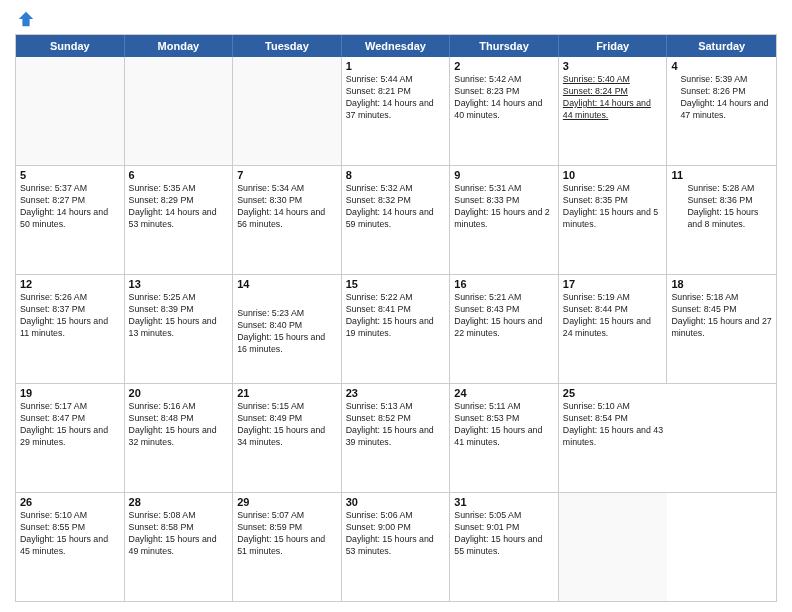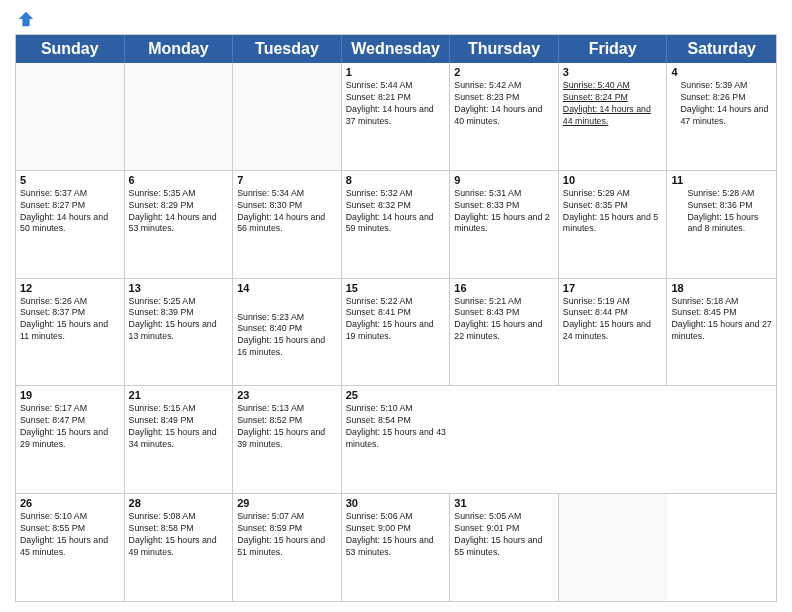--- a/index.html
+++ b/index.html
@@ -65,21 +65,21 @@
       flex-direction: column;
       border: 1px solid #ccc;
     }
     .cal-header {
       display: grid;
       grid-template-columns: repeat(7, 1fr);
       background: #2e5fa3;
     }
     .cal-header-cell {
       color: #fff;
-      font-size: 16px;
+      font-size: 11px;
       font-weight: bold;
       text-align: center;
       padding: 5px 2px;
       border-right: 1px solid #4a7bbf;
     }
     .cal-header-cell:last-child { border-right: none; }
     .cal-body {
       display: flex;
       flex-direction: column;
       flex: 1;
@@ -266,30 +266,42 @@
           </div>
         </div>
         <div class="cal-row">
           <div class="cal-cell">
             <div class="day-num">19</div>
             <div class="cell-info" style="white-space: pre-line;">Sunrise: 5:17 AM
 Sunset: 8:47 PM
 Daylight: 15 hours and 29 minutes.</div>
           </div>
           <div class="cal-cell">
+            <div class="day-num">20</div>
+            <div class="cell-info" style="white-space: pre-line;">Sunrise: 5:16 AM
+Sunset: 8:48 PM
+Daylight: 15 hours and 32 minutes.</div>
+          </div>
+          <div class="cal-cell">
             <div class="day-num">21</div>
             <div class="cell-info" style="white-space: pre-line;">Sunrise: 5:15 AM
 Sunset: 8:49 PM
 Daylight: 15 hours and 34 minutes.</div>
           </div>
           <div class="cal-cell">
             <div class="day-num">23</div>
             <div class="cell-info" style="white-space: pre-line;">Sunrise: 5:13 AM
 Sunset: 8:52 PM
 Daylight: 15 hours and 39 minutes.</div>
+          </div>
+          <div class="cal-cell">
+            <div class="day-num">24</div>
+            <div class="cell-info" style="white-space: pre-line;">Sunrise: 5:11 AM
+Sunset: 8:53 PM
+Daylight: 15 hours and 41 minutes.</div>
           </div>
           <div class="cal-cell">
             <div class="day-num">25</div>
             <div class="cell-info" style="white-space: pre-line;">Sunrise: 5:10 AM
 Sunset: 8:54 PM
 Daylight: 15 hours and 43 minutes.</div>
           </div>
         </div>
         <div class="cal-row">
           <div class="cal-cell">

